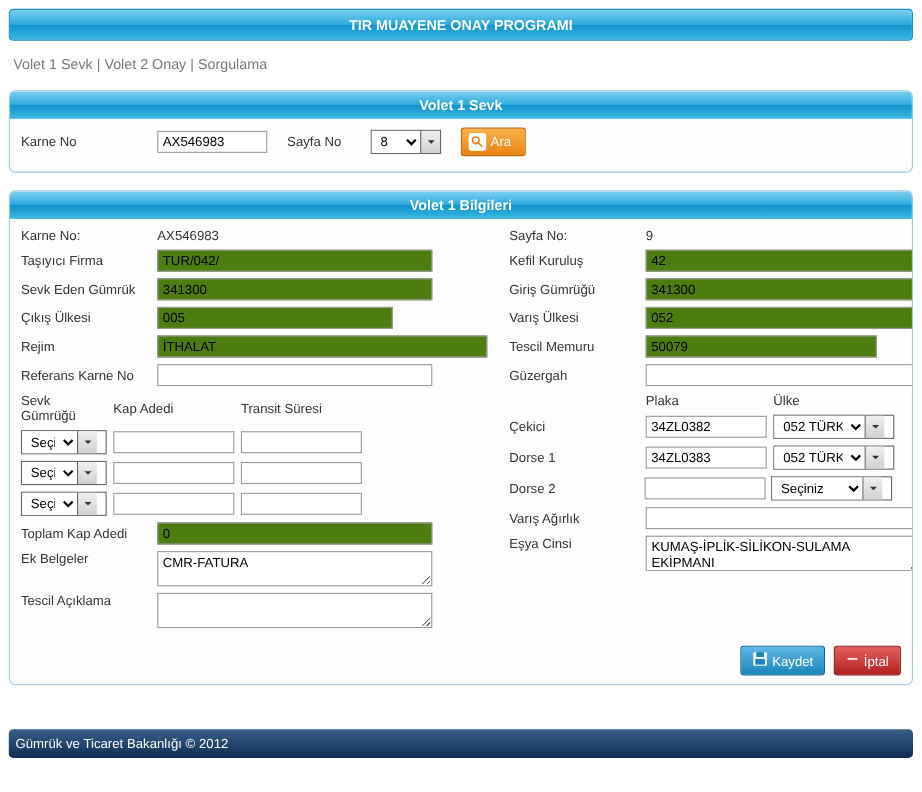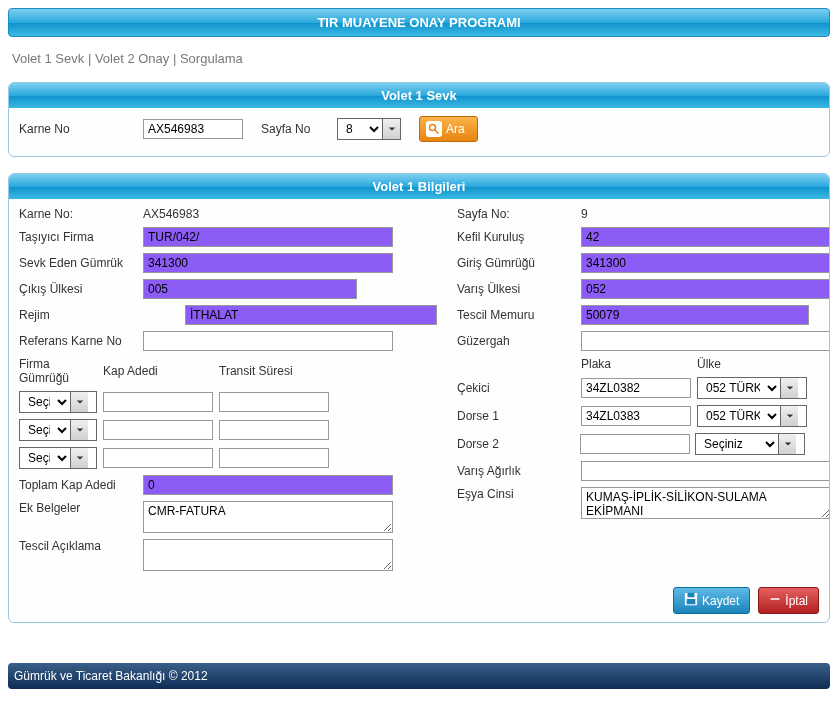--- a/index.html
+++ b/index.html
@@ -56,21 +56,21 @@
     flex-shrink: 0;
   }
   input[type="text"], select, textarea {
     font-family: Arial, sans-serif;
     font-size: 12px;
     border: 1px solid #999;
     padding: 2px 4px;
     background: #fff;
   }
   input[readonly], .readonly {
-    background: #8b5cf6;
+    background: #4d7c0f;
   }
   select {
     height: 22px;
   }
   .btn {
     display: inline-flex;
     align-items: center;
     gap: 4px;
     padding: 4px 10px;
     border: 1px solid #888;
@@ -196,29 +196,29 @@
         <div class="row">
             <div class="label">Sevk Eden Gümrük</div>
             <input type="text" readonly="" class="readonly" style="width: 250px;" value="341300">
           </div>
         <div class="row">
             <div class="label">Çıkış Ülkesi</div>
             <input type="text" readonly="" class="readonly" style="width: 214px;" value="005">
           </div>
         <div class="row">
             <div class="label">Rejim</div>
-            <input type="text" readonly="" class="readonly" style="width: 252px; margin-left: 42px;" value="İTHALAT">
+            <input type="text" readonly="" class="readonly" style="width: 300px;" value="İTHALAT">
           </div>
         <div class="row">
             <div class="label">Referans Karne No</div>
             <input type="text" style="width: 250px;" value="">
           </div>
 
         <div class="grid-sevk">
-          <div>Firma Gümrüğü</div>
+          <div>Sevk Gümrüğü</div>
           <div>Kap Adedi</div>
           <div>Transit Süresi</div>
         </div>
         <div class="grid-sevk">
           <div class="sel-wrap">
               <select style="width:50px"><option>Seçiniz</option></select>
               <span class="arrow">
                 <svg width="8" height="8" viewBox="0 0 10 10">
                   <path d="M1 3 L5 7 L9 3 Z" fill="#333"></path>
                 </svg>
@@ -278,21 +278,21 @@
         <div class="row">
             <div class="label">Giriş Gümrüğü</div>
             <input type="text" readonly="" class="readonly" style="width: 250px;" value="341300">
           </div>
         <div class="row">
             <div class="label">Varış Ülkesi</div>
             <input type="text" readonly="" class="readonly" style="width: 250px;" value="052">
           </div>
         <div class="row">
             <div class="label">Tescil Memuru</div>
-            <input type="text" readonly="" class="readonly" style="width: 228px;" value="50079">
+            <input type="text" readonly="" class="readonly" style="width: 210px;" value="50079">
           </div>
         <div class="row">
             <div class="label">Güzergah</div>
             <input type="text" style="width: 250px;" value="">
           </div>
 
         <div style="display:grid;grid-template-columns:118px 110px 110px;gap:6px;margin-bottom:6px">
           <div></div>
           <div>Plaka</div>
           <div>Ülke</div>

